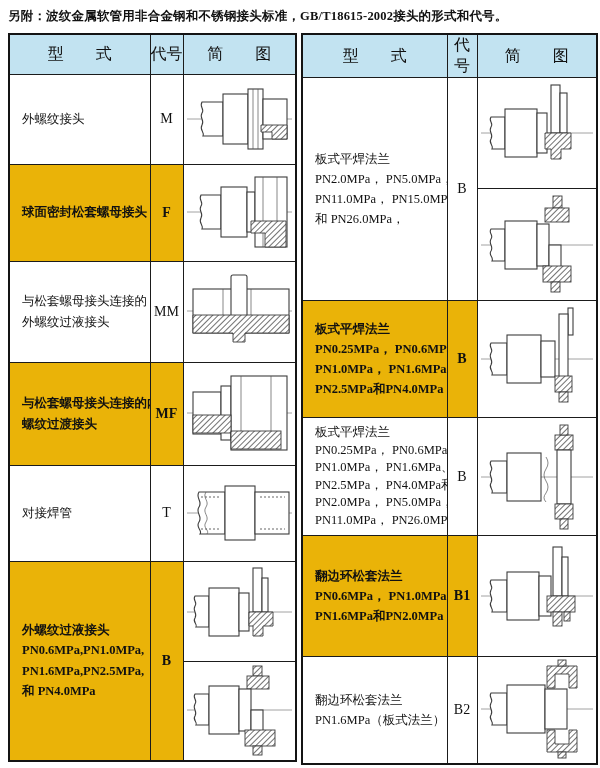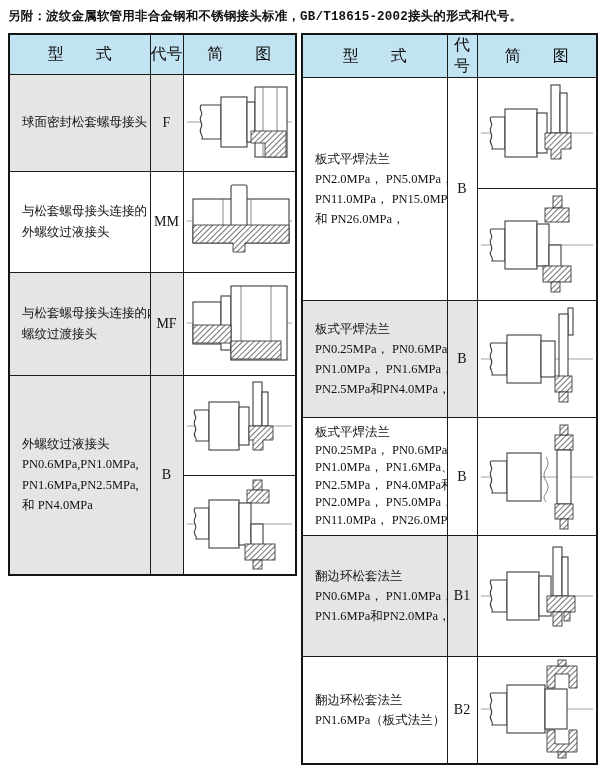--- a/index.html
+++ b/index.html
@@ -1,28 +1,28 @@
 <!DOCTYPE html>
 <html><head>
 <meta charset="utf-8">
 <style>
   html,body{margin:0;padding:0;background:#fff;}
   body{width:600px;height:768px;overflow:hidden;font-family:"Liberation Serif",serif;color:#111;}
   .page{padding:6px 8px 0 8px;}
-  .title{font-family:Liberation Mono, monospace;font-weight:bold;font-size:12.5px;margin:2px 0 8px 0;letter-spacing:.2px;white-space:pre;}
+  .title{font-family:Liberation Serif, serif;font-weight:bold;font-size:12.5px;margin:2px 0 8px 0;letter-spacing:.2px;white-space:pre;}
   .tables{display:flex;align-items:flex-start;}
   table{border-collapse:collapse;table-layout:fixed;border:2px solid #141414;background:#fff;}
   table.left{width:287px;margin-right:4px;}
   table.right{width:295px;}
   th,td{border:1px solid #1b1b1b;padding:0;overflow:hidden;}
   th{background:#c2e3f1;font-weight:normal;font-size:16px;height:38px;}
   td.type{padding:0 4px 0 12px;font-size:12.5px;line-height:1.62;white-space:pre;text-align:left;vertical-align:middle;}
   td.type.tight{line-height:1.4;}
   td.code{text-align:center;font-size:14px;}
-  tr.hl td.type, tr.hl td.code{background:#e5e5e5;}
+  tr.hl td.type, tr.hl td.code{background:#eab308;font-weight:bold;}
   td.diag{text-align:center;vertical-align:middle;background:#fff;padding:0;}
   .stack{display:flex;flex-direction:column;width:100%;}
   .half{display:flex;align-items:center;justify-content:center;}
   .half.divided{border-bottom:1px solid #1b1b1b;}
   svg.dg{display:block;margin:0 auto;}
   .s{fill:#fff;stroke:#3c3c3c;stroke-width:1.1;}
   .h{fill:url(#hx);stroke:#3c3c3c;stroke-width:.9;}
   .cl{stroke:#8a8a8a;stroke-width:.8;}
   .tl{stroke:#555;stroke-width:.7;fill:none;}
   .dt{stroke:#555;stroke-width:.9;stroke-dasharray:2 2;}
@@ -50,20 +50,36 @@
           <col style="width:33px">
           <col style="width:113px">
         </colgroup>
       <tbody>
           <tr style="height:40px">
         <th>型　　式</th>
         <th>代号</th>
         <th>简　　图</th>
       </tr>
 
+      <tr style="height:90px">
+        <td class="type">外螺纹接头</td>
+        <td class="code">M</td>
+        <td class="diag">
+          <svg class="dg" width="109" height="86" viewBox="0 0 109 86">
+            <line class="cl" x1="2" y1="43" x2="107" y2="43"></line>
+            <path class="s" d="M38,26 L17,26 C14,31 20,33 17,37 C14,42 20,44 17,49 C14,54 20,56 18,60 L38,60 Z"></path>
+            <rect class="s" x="38" y="18" width="25" height="50"></rect>
+            <rect class="s" x="63" y="13" width="15" height="60"></rect>
+            <line class="tl" x1="68" y1="13" x2="68" y2="73"></line>
+                <line class="tl" x1="73" y1="13" x2="73" y2="73"></line>
+            <rect class="s" x="78" y="23" width="24" height="40"></rect>
+            <path class="h" d="M76,49 H102 V63 H87 V56 H76 Z"></path>
+          </svg>
+        </td>
+      </tr>
 
       <tr class="hl" style="height:97px">
         <td class="type">球面密封松套螺母接头</td>
         <td class="code">F</td>
         <td class="diag">
           <svg class="dg" width="109" height="93" viewBox="0 0 109 93">
             <line class="cl" x1="2" y1="46" x2="107" y2="46"></line>
             <path class="s" d="M36,29 L16,29 C13,34 19,36 16,40 C13,45 19,47 16,52 C13,57 19,59 17,63 L36,63 Z"></path>
             <rect class="s" x="36" y="21" width="26" height="50"></rect>
             <rect class="s" x="62" y="26" width="8" height="40"></rect>
@@ -102,20 +118,37 @@
             <rect class="s" x="36" y="22" width="10" height="54"></rect>
             <rect class="s" x="46" y="12" width="56" height="74"></rect>
             <line class="tl" x1="56" y1="12" x2="56" y2="86"></line>
                 <line class="tl" x1="86" y1="12" x2="86" y2="86"></line>
             <rect class="h" x="8" y="51" width="38" height="18"></rect>
             <rect class="h" x="46" y="67" width="50" height="18"></rect>
           </svg>
         </td>
       </tr>
 
+      <tr style="height:96px">
+        <td class="type">对接焊管</td>
+        <td class="code">T</td>
+        <td class="diag">
+          <svg class="dg" width="109" height="92" viewBox="0 0 109 92">
+            <line class="cl" x1="2" y1="46" x2="107" y2="46"></line>
+            <path class="s" d="M40,25 L14,25 C10,31 18,34 14,40 C10,46 18,49 14,55 C10,61 18,63 15,67 L40,67 Z"></path>
+            <path class="tl" d="M21,25 C17,31 25,34 21,40 C17,46 25,49 21,55 C17,61 25,63 22,67"></path>
+            <rect class="s" x="40" y="19" width="30" height="54"></rect>
+            <rect class="s" x="70" y="25" width="34" height="42"></rect>
+            <line class="dt" x1="75" y1="30" x2="100" y2="30"></line>
+                <line class="dt" x1="75" y1="62" x2="100" y2="62"></line>
+            <line class="dt" x1="16" y1="30" x2="34" y2="30"></line>
+                <line class="dt" x1="16" y1="62" x2="34" y2="62"></line>
+          </svg>
+        </td>
+      </tr>
 
       <tr class="hl" style="height:198px">
         <td class="type">外螺纹过液接头
 PN0.6MPa,PN1.0MPa,
 PN1.6MPa,PN2.5MPa,
 和 PN4.0MPa</td>
         <td class="code">B</td>
         <td class="diag">
           <div class="stack">
             <div class="half divided" style="height:99px">

